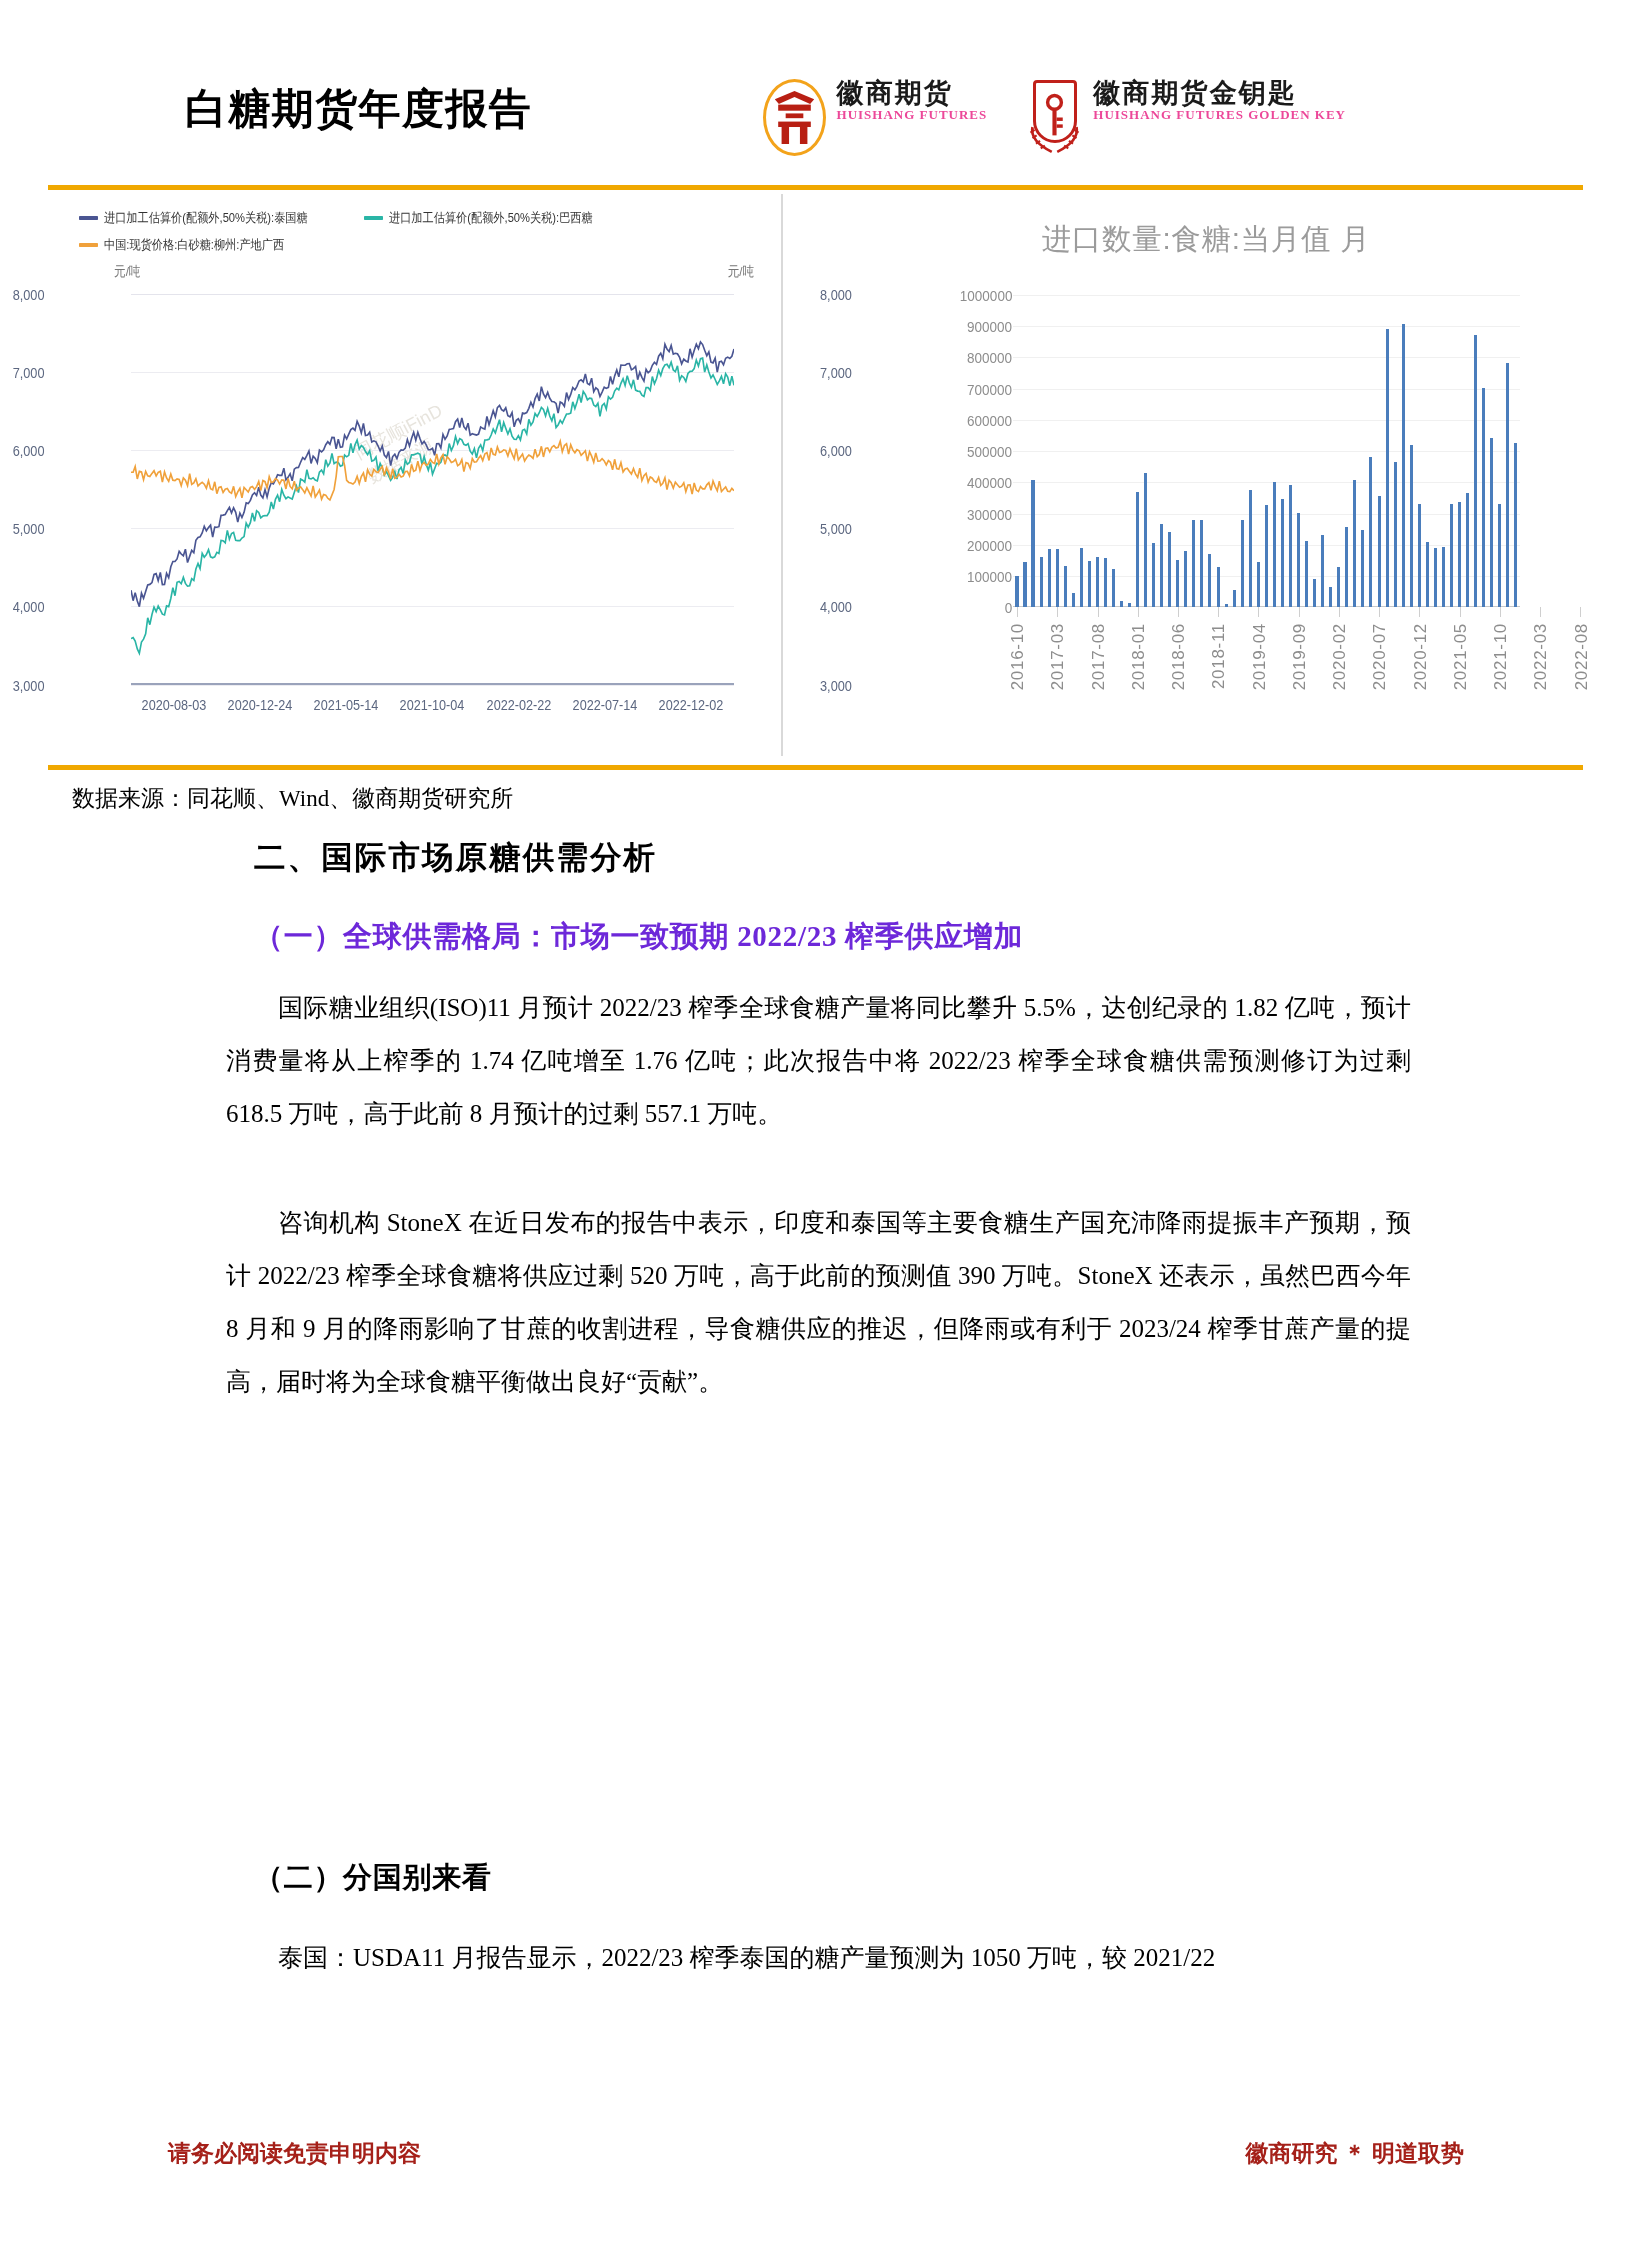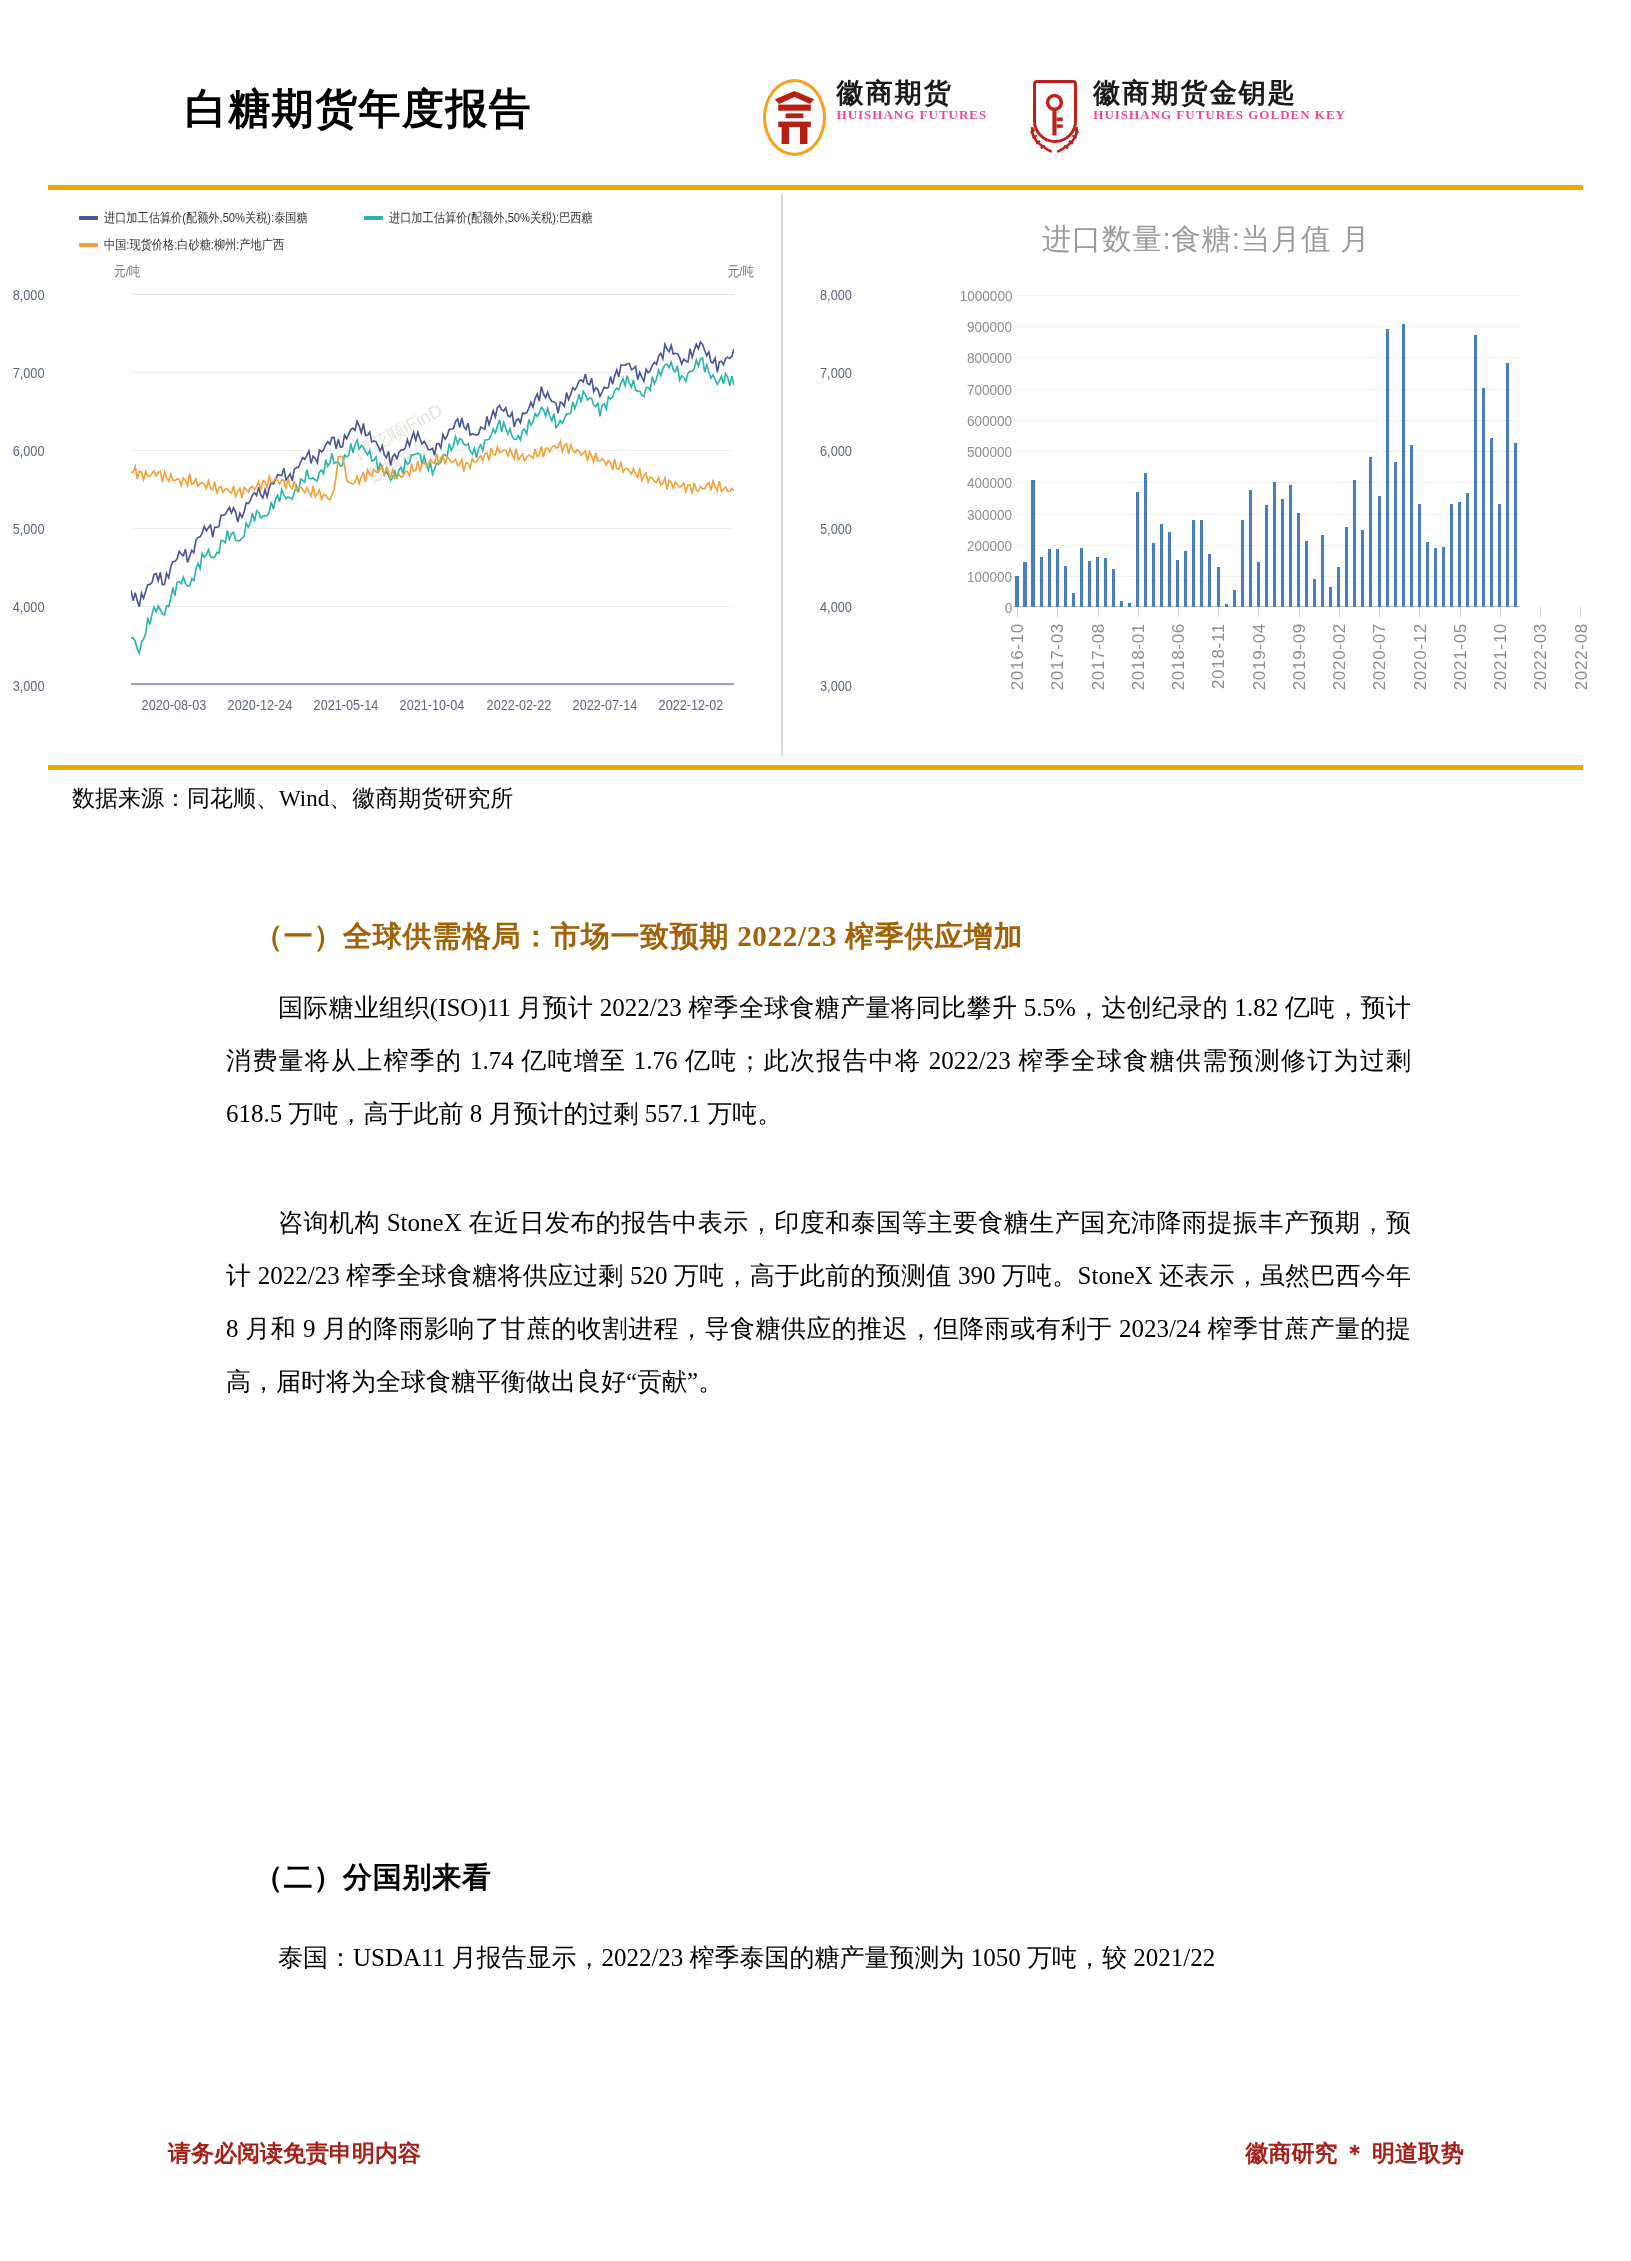--- a/index.html
+++ b/index.html
@@ -75,21 +75,21 @@
   .bar{position:absolute;bottom:0;background:#4a7dbc;width:3.4px;}
   .tickmark{position:absolute;top:312px;width:0.7px;height:9.6px;background:#cfcfcf;}
   .xtickR{position:absolute;top:328px;font-size:17px;color:#8d8d8d;font-family:"Liberation Sans",sans-serif;
     writing-mode:vertical-rl;transform:rotate(180deg);letter-spacing:0.7px;white-space:nowrap;}
 
   
   .source{position:absolute;left:72px;top:783px;font-size:23px;color:#000;
     font-family:"Liberation Serif",serif;white-space:nowrap;}
 
   .h2{position:absolute;left:254px;top:837px;font-size:31.5px;font-weight:bold;letter-spacing:2.1px;color:#000;white-space:nowrap;}
-  .h3a{position:absolute;left:254px;top:917px;font-size:29px;font-weight:bold;letter-spacing:0.7px;color:#a16207;white-space:nowrap;}
+  .h3a{position:absolute;left:254px;top:917px;font-size:29px;font-weight:bold;letter-spacing:0.7px;color:#6d28d9;white-space:nowrap;}
   .h3b{position:absolute;left:254px;top:1858px;font-size:29px;font-weight:bold;letter-spacing:0.7px;color:#000;white-space:nowrap;}
 
   .para{position:absolute;left:226px;width:1185px;font-size:25px;line-height:53px;
     color:#000;text-align:justify;text-indent:52px;font-family:"Liberation Serif",serif;}
 
   
   .footer-l{position:absolute;left:168px;top:2138px;font-size:23px;color:#a52019;font-weight:bold;white-space:nowrap;}
   .footer-r{position:absolute;right:168px;top:2138px;font-size:23px;color:#a52019;font-weight:bold;white-space:nowrap;}
 
   
@@ -334,20 +334,21 @@
           <div class="xtickR" style="left: 518px;">2022-03</div>
           <div class="tickmark" style="left: 567px;"></div>
           <div class="xtickR" style="left: 559px;">2022-08</div>
         </div>
     </div>
 
   </div>
 
   <div class="source">数据来源：同花顺、Wind、徽商期货研究所</div>
 
+  <div class="h2">二、国际市场原糖供需分析</div>
   <div class="h3a">（一）全球供需格局：市场一致预期 2022/23 榨季供应增加</div>
 
   <div class="para" style="top:981px;">国际糖业组织(ISO)11 月预计 2022/23 榨季全球食糖产量将同比攀升 5.5%，达创纪录的 1.82 亿吨，预计消费量将从上榨季的 1.74 亿吨增至 1.76 亿吨；此次报告中将 2022/23 榨季全球食糖供需预测修订为过剩 618.5 万吨，高于此前 8 月预计的过剩 557.1 万吨。</div>
   <div class="para" style="top:1196px;">咨询机构 StoneX 在近日发布的报告中表示，印度和泰国等主要食糖生产国充沛降雨提振丰产预期，预计 2022/23 榨季全球食糖将供应过剩 520 万吨，高于此前的预测值 390 万吨。StoneX 还表示，虽然巴西今年 8 月和 9 月的降雨影响了甘蔗的收割进程，导食糖供应的推迟，但降雨或有利于 2023/24 榨季甘蔗产量的提高，届时将为全球食糖平衡做出良好“贡献”。</div>
 
   <div class="h3b">（二）分国别来看</div>
   <div class="para" style="top:1931px;">泰国：USDA11 月报告显示，2022/23 榨季泰国的糖产量预测为 1050 万吨，较 2021/22</div>
 
   <div class="footer-l">请务必阅读免责申明内容</div>
   <div class="footer-r">徽商研究 ＊ 明道取势</div>

